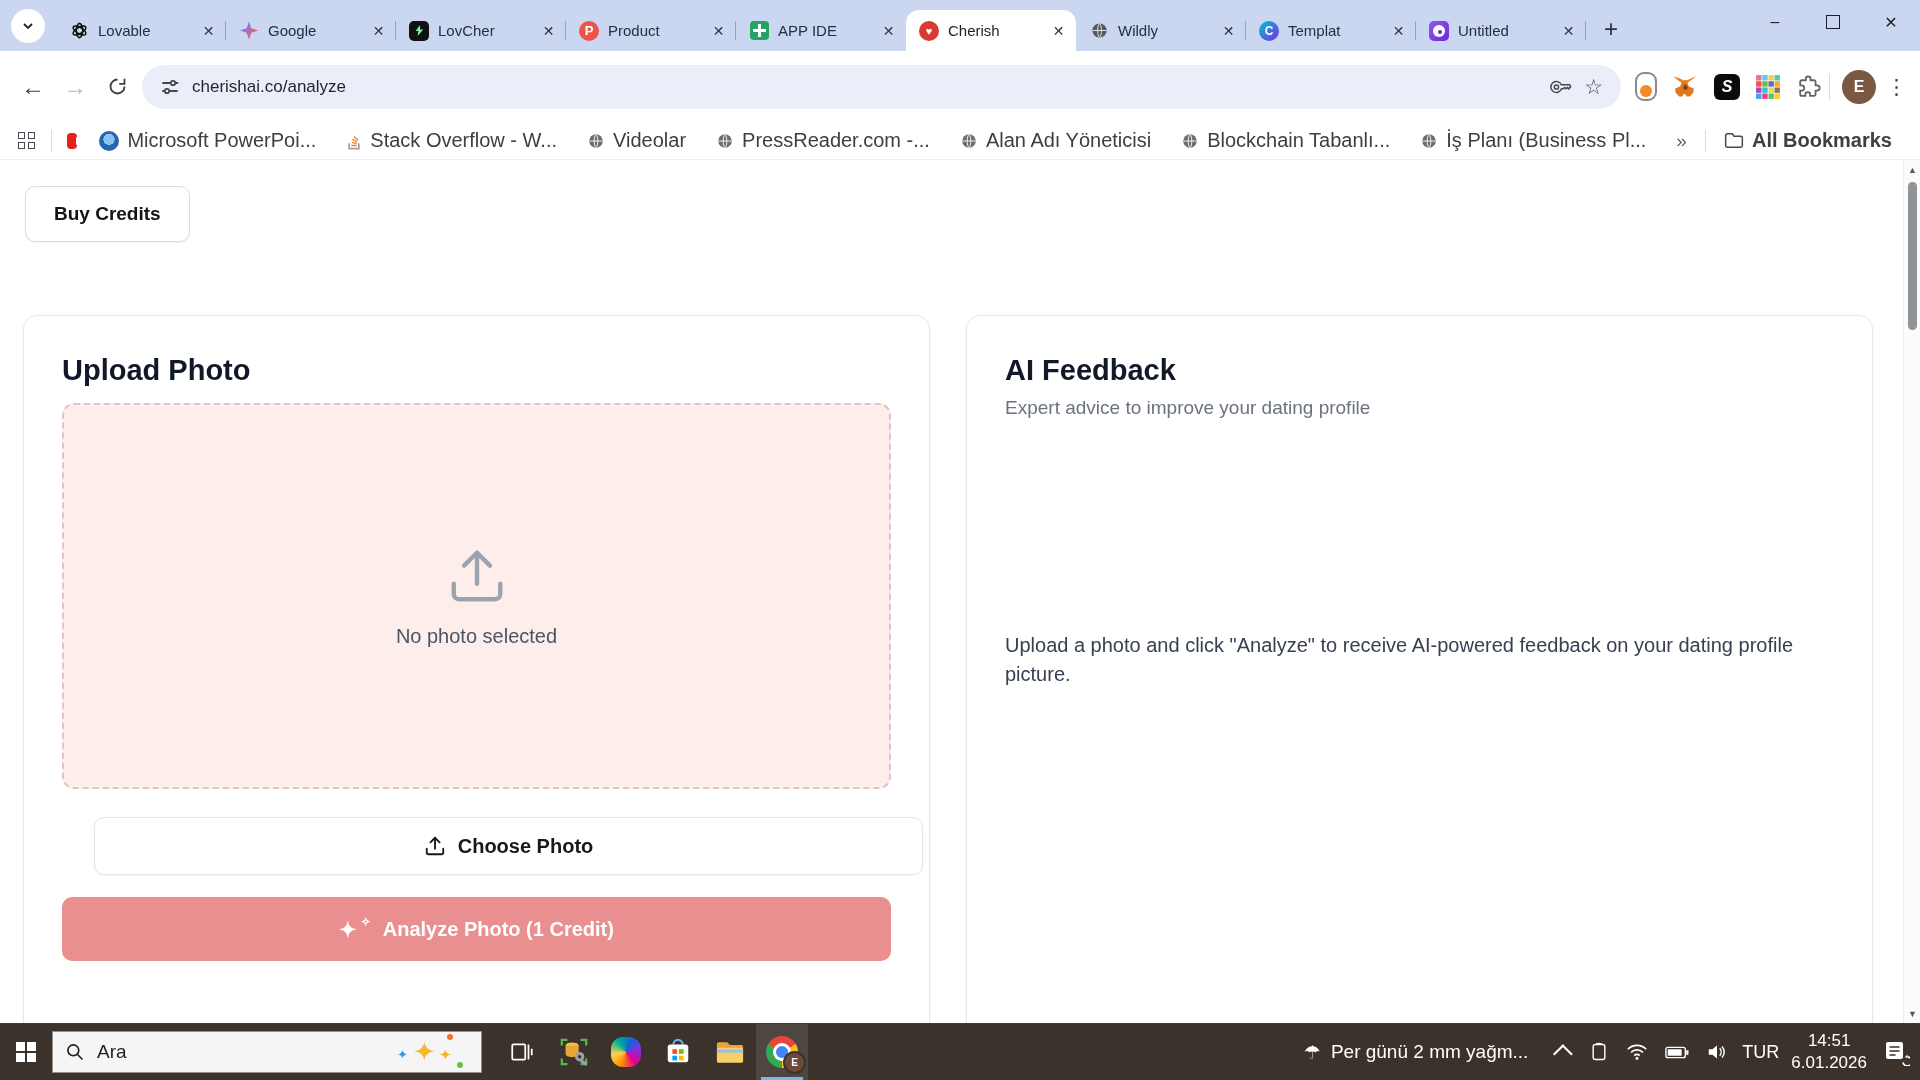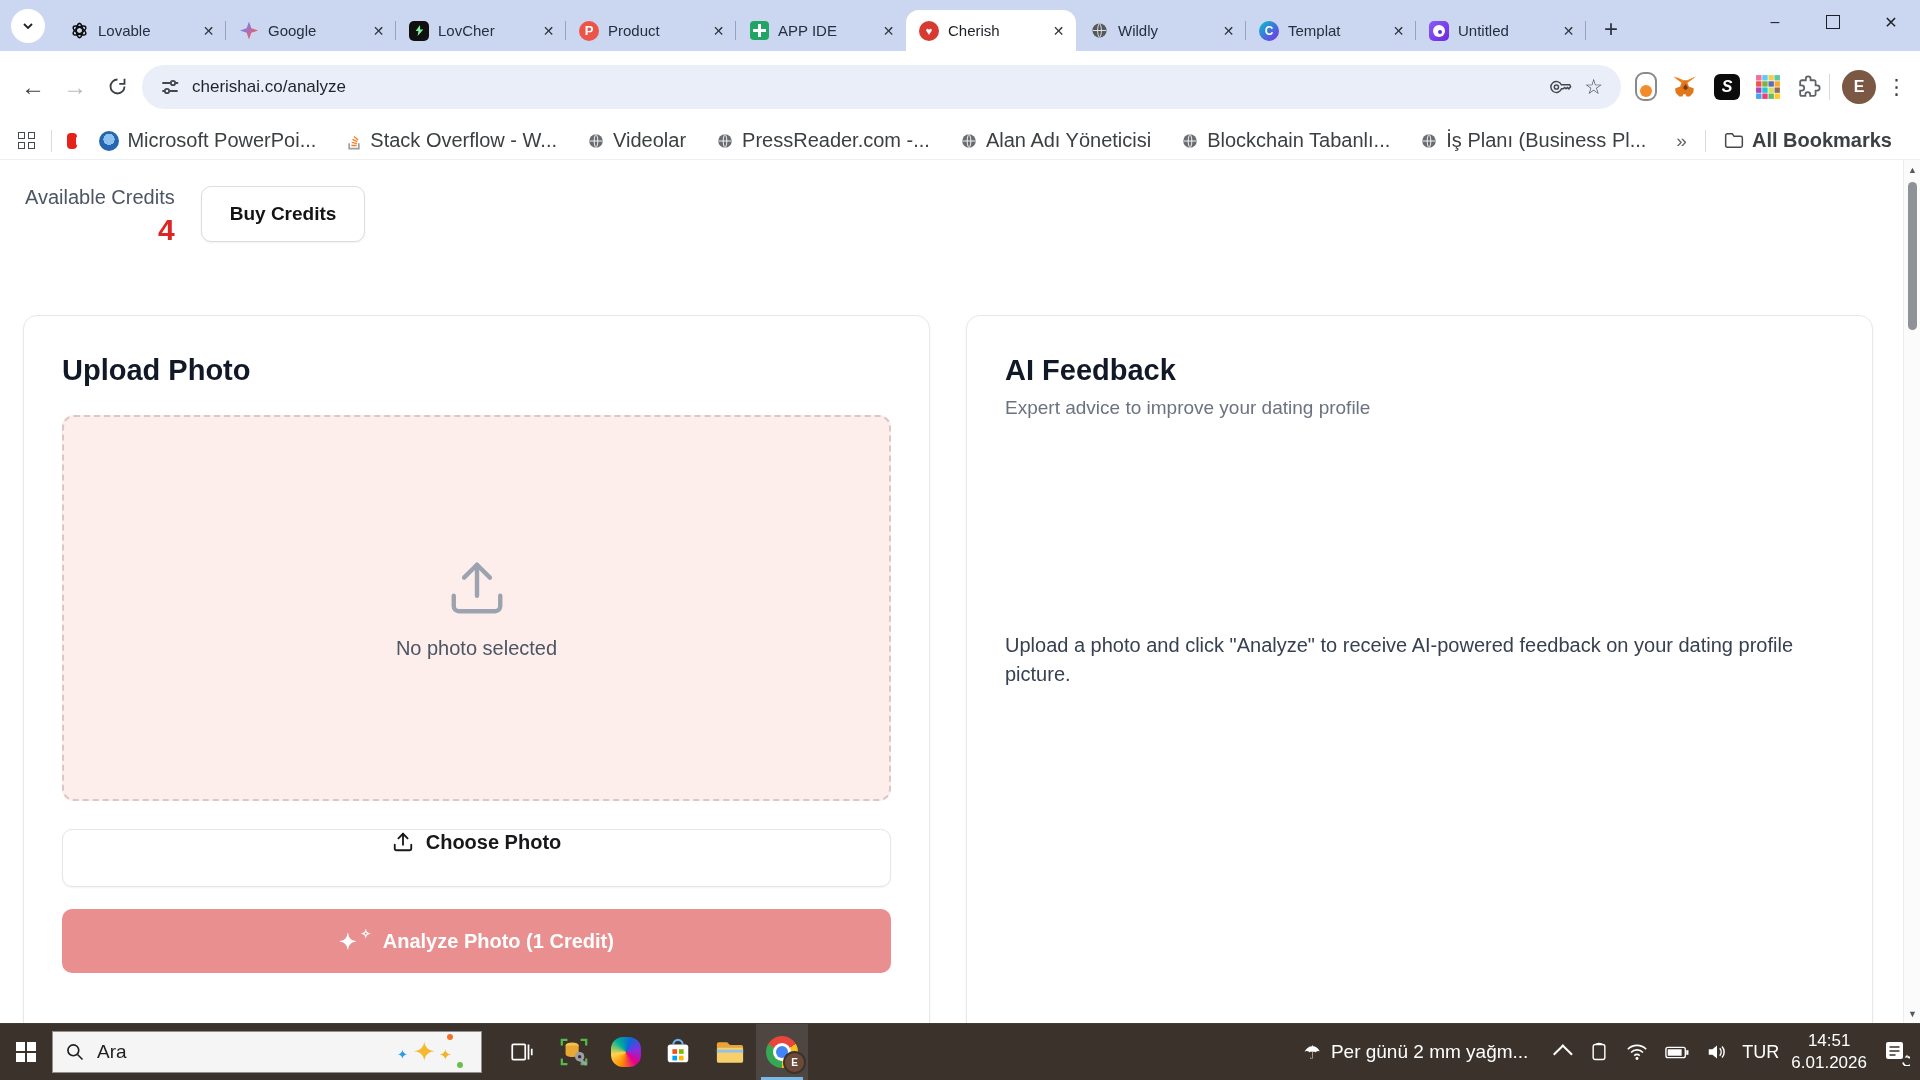--- a/index.html
+++ b/index.html
@@ -77,26 +77,26 @@
   .credits-label{font-size:20px;color:#4b5563;}
   .credits-value{font-size:30px;font-weight:800;color:#dc2626;margin-top:4px;}
   .buy-btn{height:56px;padding:0 28px;background:#fff;border:1px solid #dcdce1;border-radius:10px;
            font-size:19px;font-weight:700;color:#141414;box-shadow:0 1px 2px rgba(0,0,0,.06);
            font-family:"Liberation Sans",sans-serif;}
   .cards{position:absolute;top:155px;left:23px;right:47px;display:flex;gap:36px;}
   .card{flex:1;background:#fff;border:1px solid #e8e8ec;border-radius:14px;box-shadow:0 1px 3px rgba(0,0,0,.05);
         padding:38px;box-sizing:border-box;height:885px;}
   .card h2{margin:0 0 10px;font-size:29px;font-weight:800;color:#111827;}
   .card .sub{font-size:19px;color:#6b7280;}
-  .dropzone{margin-top:28px;height:382px;background:#fdeeec;border:2px dashed #ddc7c5;border-radius:12px;
+  .dropzone{margin-top:16px;height:382px;background:#fdeeec;border:2px dashed #ddc7c5;border-radius:12px;
             display:flex;flex-direction:column;align-items:center;justify-content:center;gap:18px;cursor:pointer;}
   .dz-text{font-size:20px;color:#4b5563;}
   .choose-btn{margin-top:28px;width:100%;height:58px;background:#fff;border:1px solid #e5e5ea;border-radius:10px;
-              display:flex;justify-content:center;gap:12px;font-size:20px;font-weight:700;
-              color:#18181b;box-shadow:0 1px 2px rgba(0,0,0,.05);font-family:"Liberation Sans",sans-serif;}
+              display:flex;align-items:center;justify-content:center;gap:12px;font-size:20px;font-weight:700;
+              color:#18181b;box-shadow:0 1px 2px rgba(0,0,0,.05);font-family:"Liberation Sans",sans-serif;margin-left:32px;}
   .analyze-btn{margin-top:22px;width:100%;height:64px;background:#e98f8f;border:none;border-radius:10px;
                display:flex;align-items:center;justify-content:center;gap:12px;color:#fff;font-size:20px;
                font-weight:700;font-family:"Liberation Sans",sans-serif;}
   .spark{font-size:21px;line-height:1;}
   .spark-s{font-size:12px;line-height:1;margin-left:-8px;margin-top:-14px;}
   .empty{margin-top:212px;display:flex;justify-content:center;}
   .empty p{max-width:850px;margin:0;text-align:left;font-size:20px;line-height:1.45;color:#374151;}
 
   
   .scrollbar{position:absolute;right:0;top:0;width:17px;height:100%;background:#fbfbfb;border-left:1px solid #ededed;box-sizing:border-box;}
@@ -408,24 +408,20 @@
           </svg>
         <span>All Bookmarks</span>
       </span>
     </span>
   </div>
 
   <div class="page">
 
     <div class="page-head">
       <div class="credits-wrap">
-        <div class="credits">
-          <span class="credits-label">Available Credits</span>
-          <span class="credits-value">4</span>
-        </div>
         <button class="buy-btn">Buy Credits</button>
       </div>
     </div>
 
     <div class="cards">
 
       <div class="card">
         <h2>Upload Photo</h2>
         <div class="dropzone">
           <svg width="62" height="62" viewBox="0 0 24 24">

